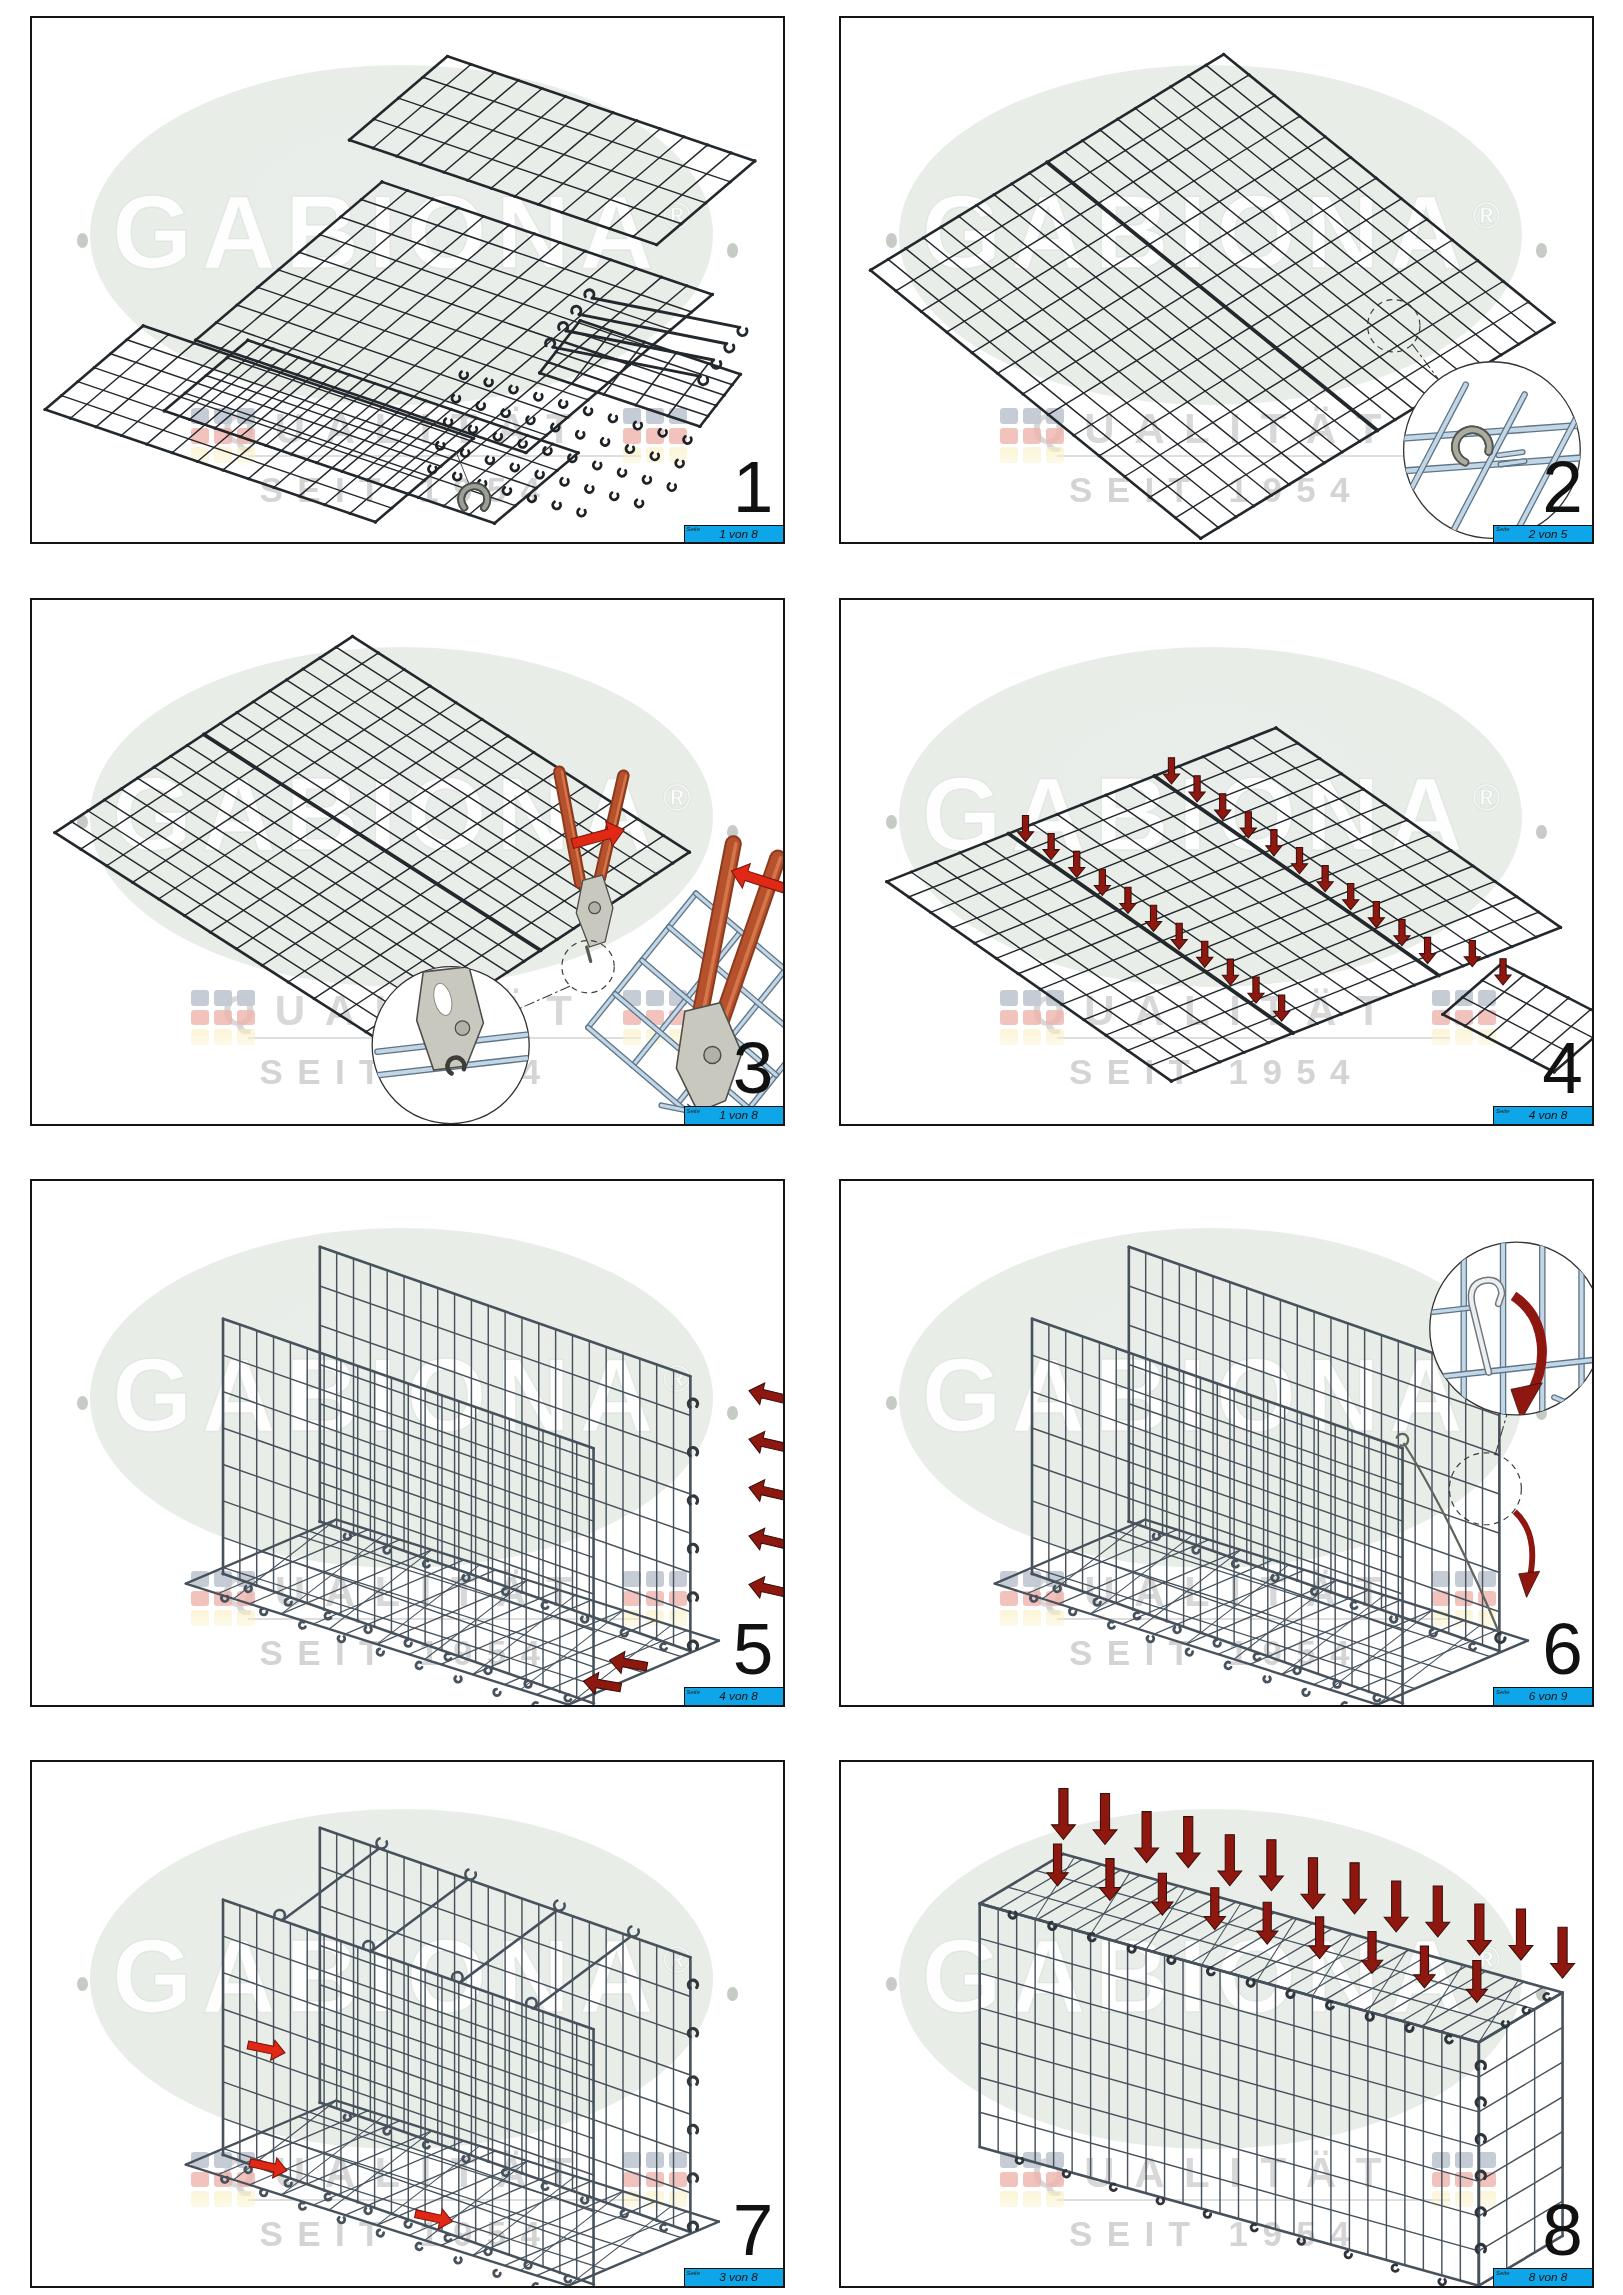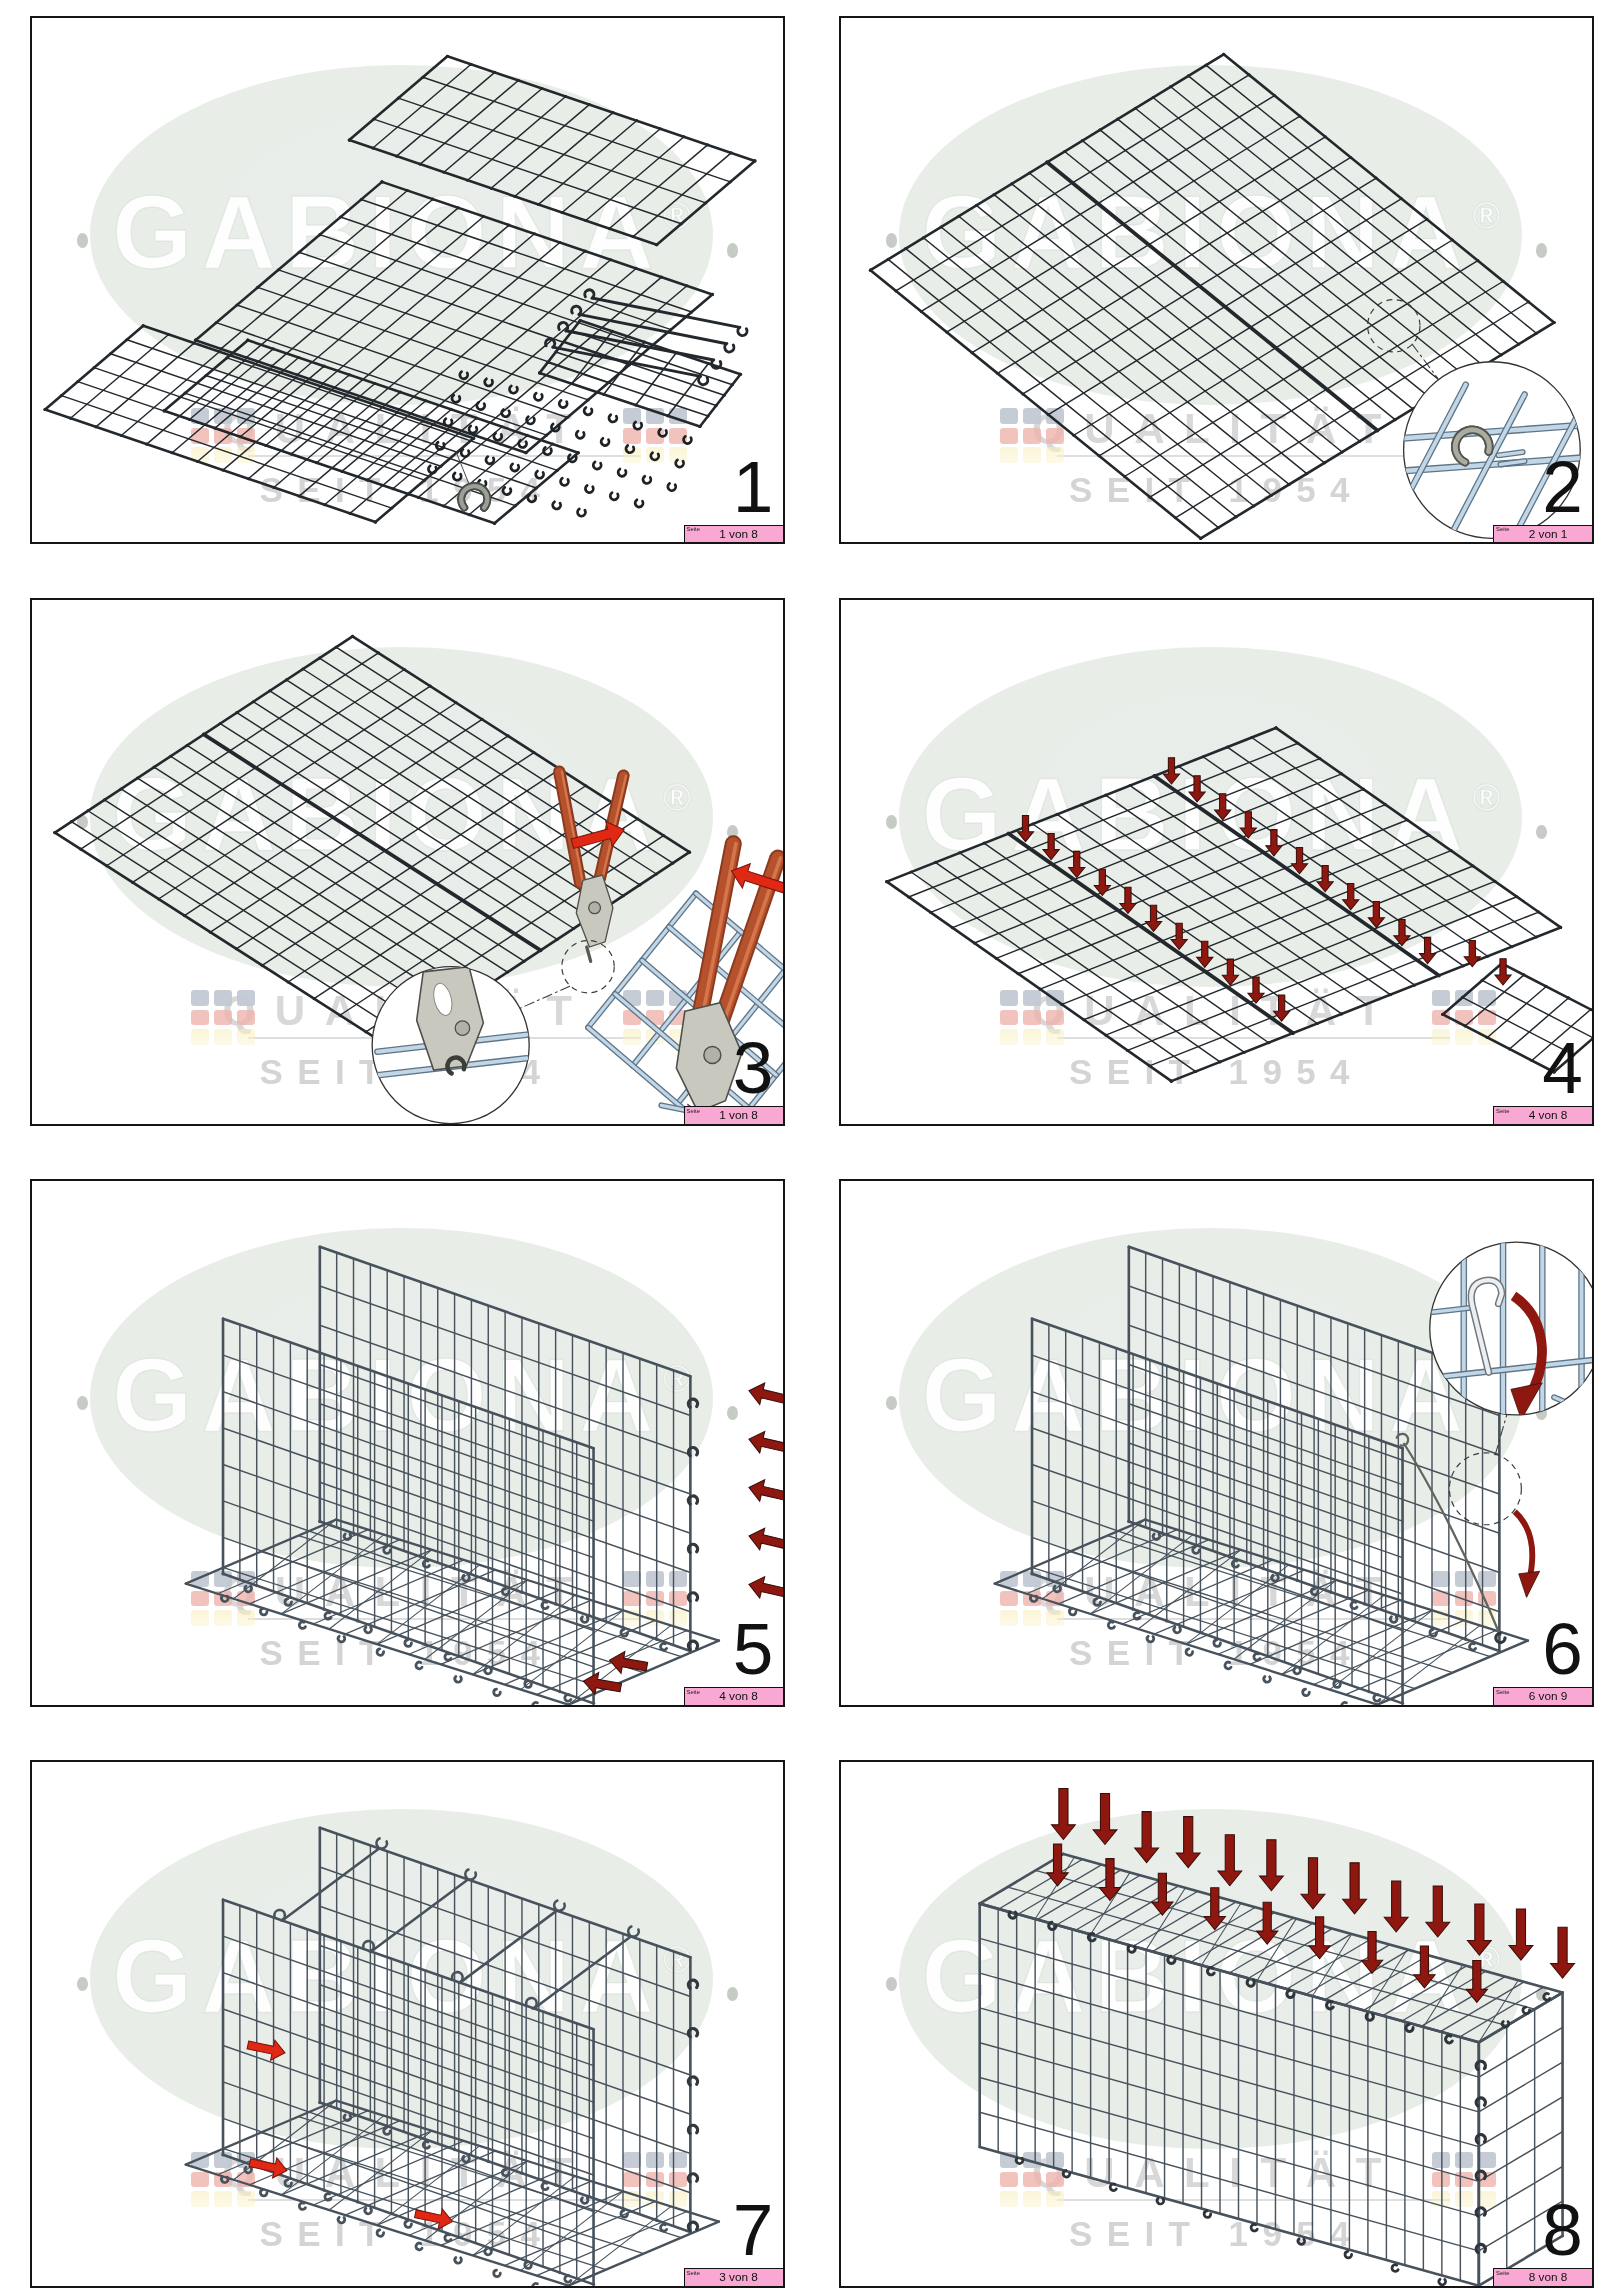--- a/index.html
+++ b/index.html
@@ -19,21 +19,21 @@
     font-size:42px;font-weight:bold;letter-spacing:19.6px;color:#d8d8d8;white-space:nowrap;}
   .wm-line{position:absolute;left:216px;top:437px;width:393px;height:2px;background:#dedede;z-index:0;}
   .wm-seit{position:absolute;left:0;top:452px;width:100%;text-align:center;z-index:0;
     font-size:35px;font-weight:bold;letter-spacing:14.4px;color:#d4d4d4;white-space:nowrap;}
   .wm-flag{position:absolute;width:65px;height:77px;z-index:0;
     -webkit-mask-image:linear-gradient(#000 55%,transparent 100%);mask-image:linear-gradient(#000 55%,transparent 100%);}
   .wm-flag.fl{left:159px;top:390px;} .wm-flag.fr{left:591px;top:390px;}
   .wm-flag .cell{position:absolute;width:18.3px;height:15.7px;border-radius:3.3px;}
   .art{position:absolute;left:0;top:0;width:751px;height:524px;z-index:1;}
   .step-number{position:absolute;right:9.2px;bottom:19.6px;z-index:2;font-size:73px;line-height:1;color:#111;}
-  .seite-box{position:absolute;right:-2px;bottom:-2px;width:99px;height:17.7px;border:1.3px solid #111;background:#f9a8d4;z-index:3;}
+  .seite-box{position:absolute;right:-2px;bottom:-2px;width:99px;height:17.7px;border:1.3px solid #111;background:#0ea5e9;z-index:3;font-style:italic;}
   .seite-small{position:absolute;left:2px;top:0.7px;font-size:5.9px;color:#222;}
   .seite-count{position:absolute;left:0;top:0;width:100%;height:100%;text-align:center;line-height:17.7px;font-size:11.8px;color:#111;padding-left:9.2px;box-sizing:border-box;}
 </style>
 </head>
 <body>
 
 <div id="panels-root">
     <section class="panel p-c0 p-r0">
       <div class="wm-ellipse"></div>
       <div class="wm-dot dl"></div>
@@ -578,21 +578,21 @@
           <line x1="1008" y1="682" x2="1045" y2="677" stroke="#5d7588" stroke-width="9" stroke-linecap="round"></line>
           <line x1="1008" y1="682" x2="1045" y2="677" stroke="#c2d6e6" stroke-width="5" stroke-linecap="round"></line>
           <circle cx="965" cy="655" r="26" fill="none" stroke="#54544e" stroke-width="13" stroke-linecap="round" stroke-dasharray="117.62122895040186 163.36281798666926" transform="rotate(115 965 655)"></circle>
           <circle cx="965" cy="655" r="26" fill="none" stroke="#54544e" stroke-width="13" stroke-linecap="round" stroke-dasharray="117.62122895040186 163.36281798666926" transform="rotate(115 965 655)"></circle>
           <circle cx="965" cy="655" r="26" fill="none" stroke="#a9ac9f" stroke-width="7.5" stroke-linecap="round" stroke-dasharray="117.62122895040186 163.36281798666926" transform="rotate(115 965 655)"></circle>
         </g>
       </svg>
       <div class="step-number">2</div>
       <div class="seite-box">
         <span class="seite-small">Seite</span>
-        <span class="seite-count">2 von 1</span>
+        <span class="seite-count">2 von 5</span>
       </div>
     </section>
     <section class="panel p-c0 p-r1">
       <div class="wm-ellipse"></div>
       <div class="wm-dot dl"></div>
       <div class="wm-dot dr"></div>
       <div class="wm-gabiona"><span>GABIONA</span><sup>®</sup></div>
       <div class="wm-qual">QUALITÄT</div>
       <div class="wm-line"></div>
       <div class="wm-seit">SEIT 1954</div>

